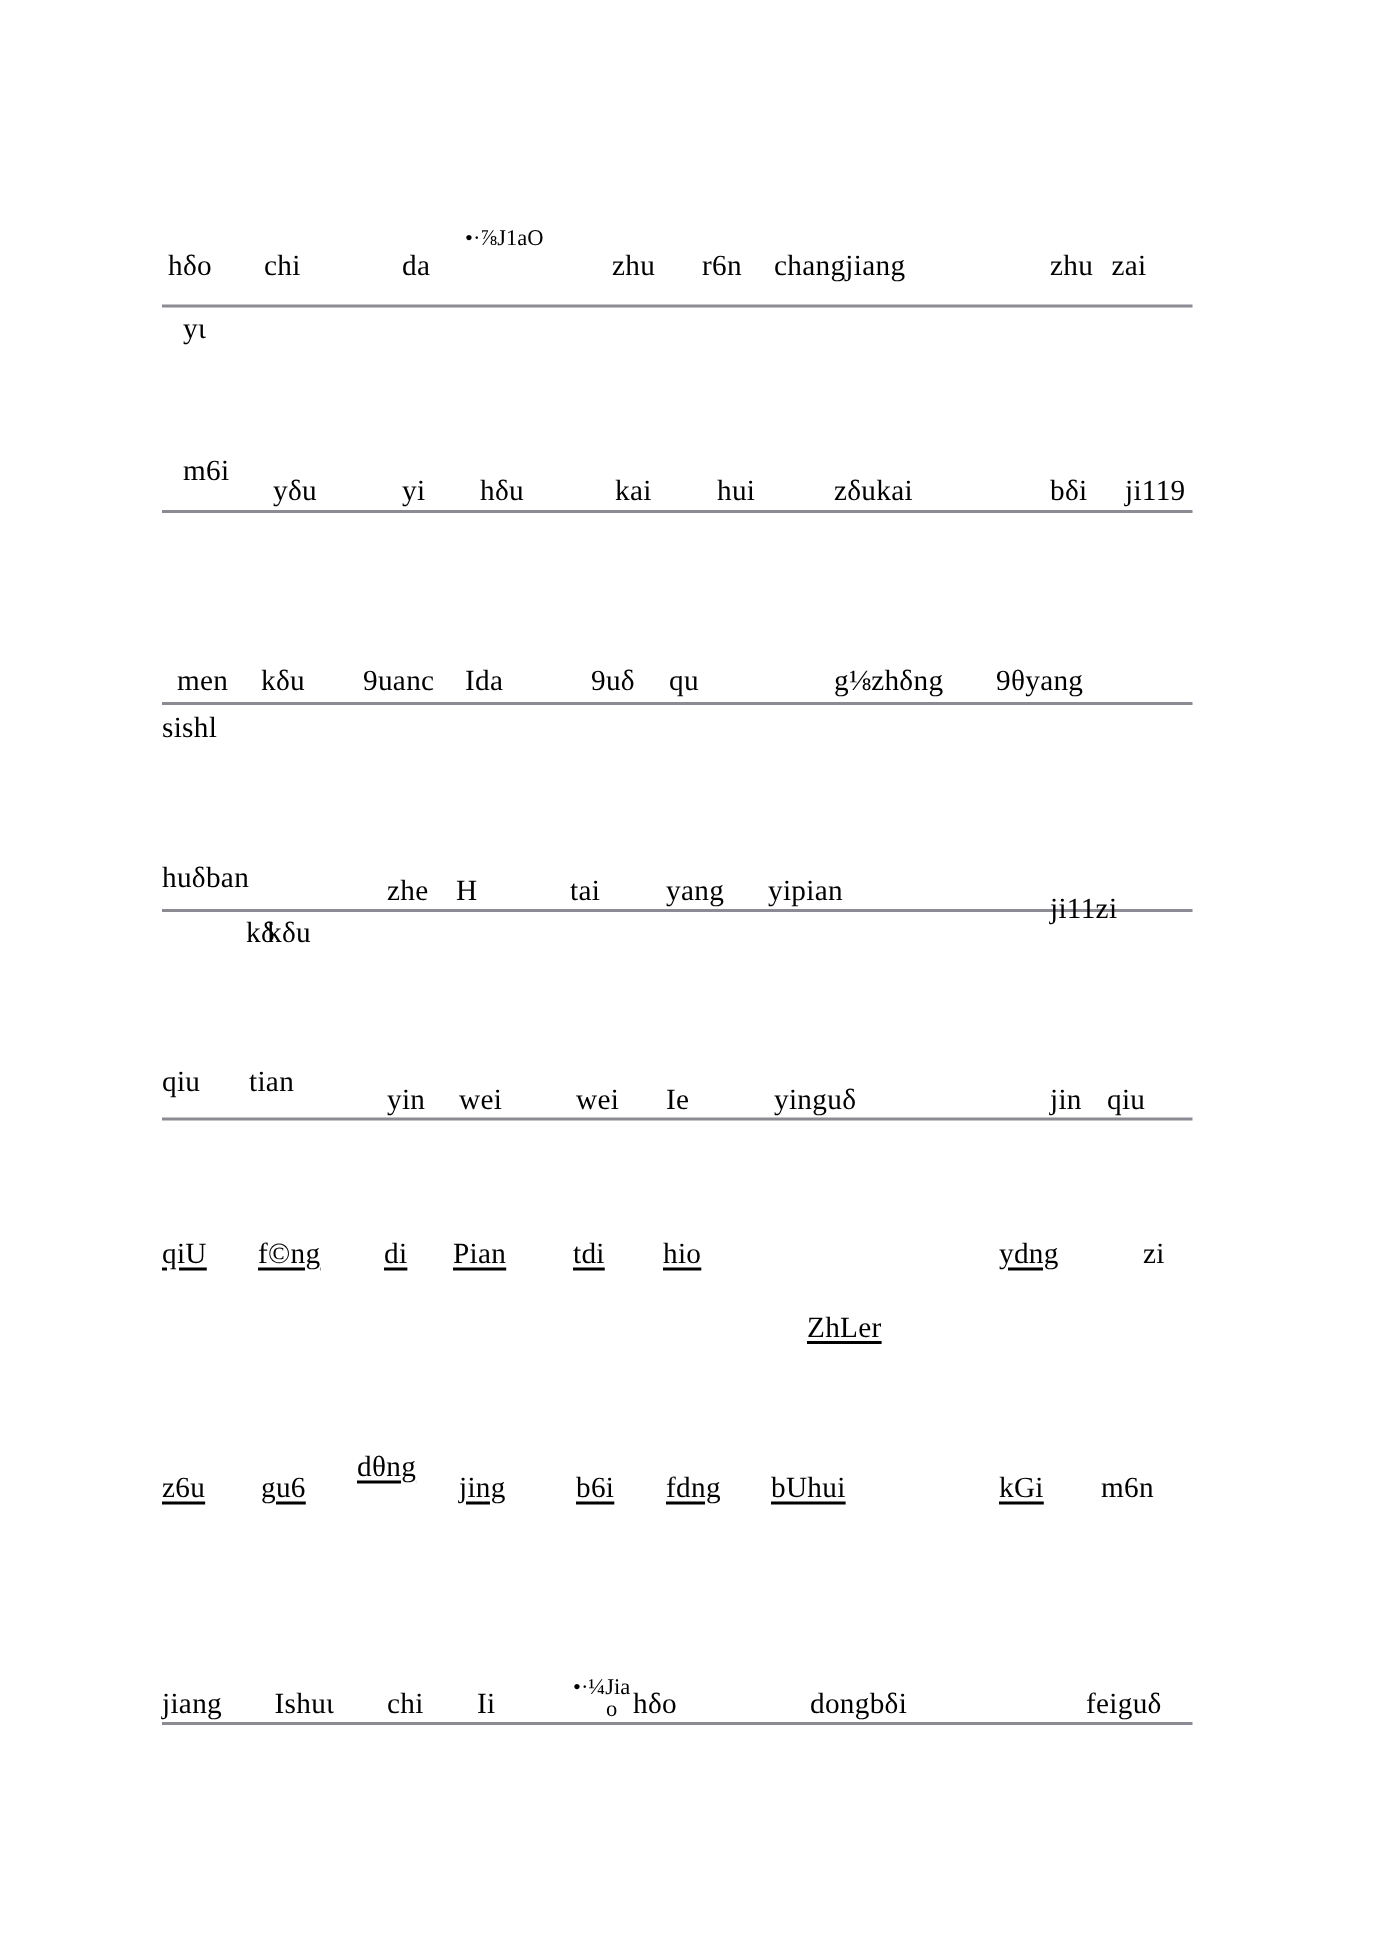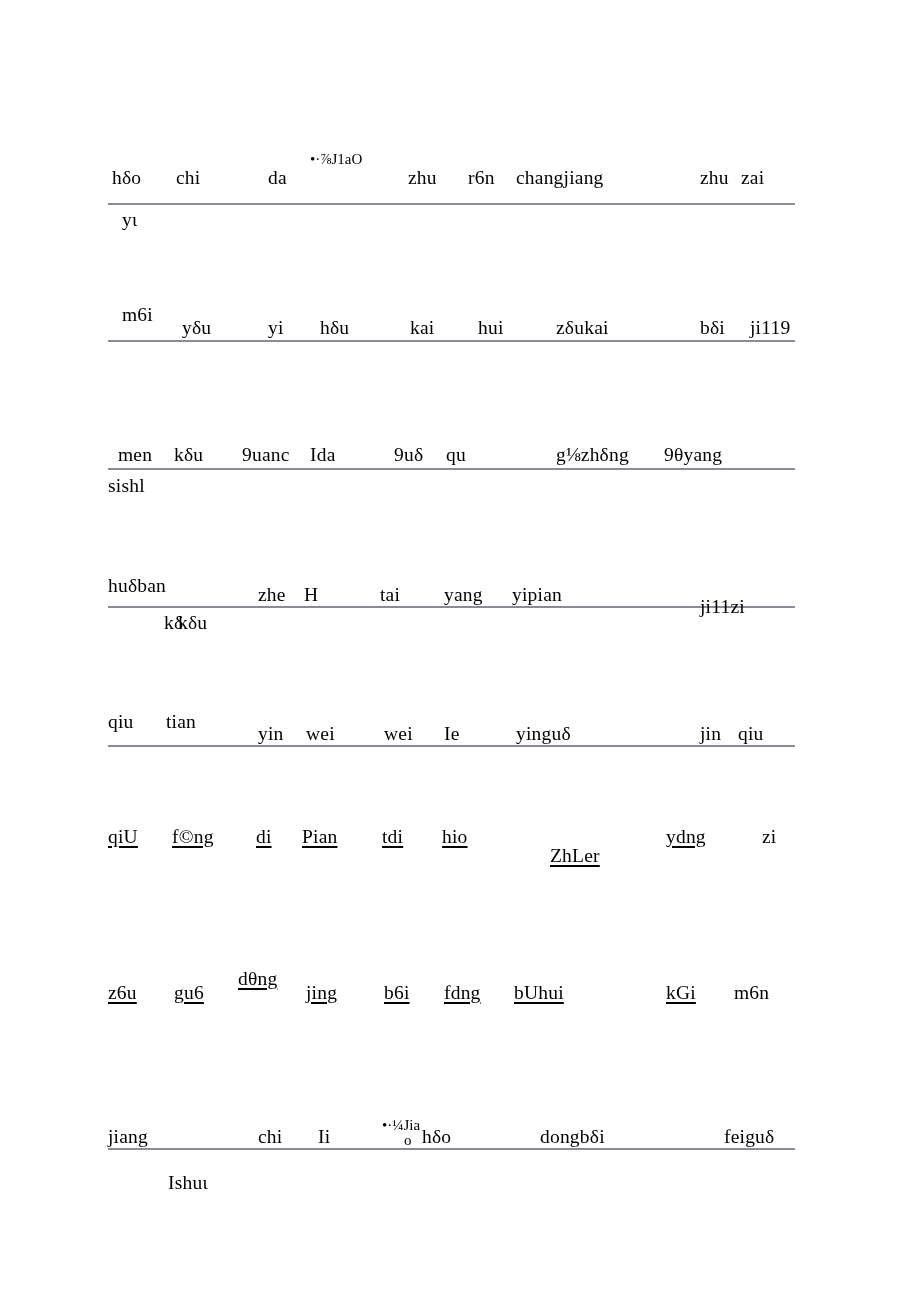--- a/index.html
+++ b/index.html
@@ -132,39 +132,39 @@
       <span class="word" style="left: 108px; top: 712px;">qiu</span>
       <span class="word" style="left: 166px; top: 712px;">tian</span>
     </div>
     <div class="row" style="top: 0px;">
       <span class="word u" style="left: 108px; top: 827px;">qiU</span>
       <span class="word u" style="left: 172px; top: 827px;">f©ng</span>
       <span class="word u" style="left: 256px; top: 827px;">di</span>
       <span class="word u" style="left: 302px; top: 827px;">Pian</span>
       <span class="word u" style="left: 382px; top: 827px;">tdi</span>
       <span class="word u" style="left: 442px; top: 827px;">hio</span>
-      <span class="word u" style="left: 538px; top: 846px; margin-left: 12px;">ZhLer</span>
+      <span class="word u" style="left: 538px; top: 876px;">ZhLer</span>
       <span class="word u" style="left: 666px; top: 827px;">ydng</span>
       <span class="word" style="left: 762px; top: 827px;">zi</span>
     </div>
     <div class="row" style="top: 0px;">
       <span class="word u" style="left: 108px; top: 983px;">z6u</span>
       <span class="word u" style="left: 174px; top: 983px;">gu6</span>
       <span class="word u" style="left: 238px; top: 969px;">dθng</span>
       <span class="word u" style="left: 306px; top: 983px;">jing</span>
       <span class="word u" style="left: 384px; top: 983px;">b6i</span>
       <span class="word u" style="left: 444px; top: 983px;">fdng</span>
       <span class="word u" style="left: 514px; top: 983px;">bUhui</span>
       <span class="word u" style="left: 666px; top: 983px;">kGi</span>
       <span class="word" style="left: 734px; top: 983px;">m6n</span>
     </div>
     <div class="row" style="top: 0px;">
       <div class="rule" style="top: 1148px; background: rgb(139, 139, 148);"></div>
       <span class="word" style="left: 108px; top: 1127px;">jiang</span>
-      <span class="word" style="left: 168px; top: 1127px; margin-top: 46px;">Ishuι</span>
+      <span class="word" style="left: 183px; top: 1127px;">Ishuι</span>
       <span class="word" style="left: 258px; top: 1127px;">chi</span>
       <span class="word" style="left: 318px; top: 1127px;">Ii</span>
       <span class="word" style="left: 422px; top: 1127px;">hδo</span>
       <span class="word" style="left: 540px; top: 1127px;">dongbδi</span>
       <span class="word" style="left: 724px; top: 1127px;">feiguδ</span>
       <span class="sup" style="left: 382px; top: 1118px;">•·¼Jia</span>
       <span class="sub-o" style="left: 404px; top: 1133px;">ο</span>
     </div>
   </div>
 

